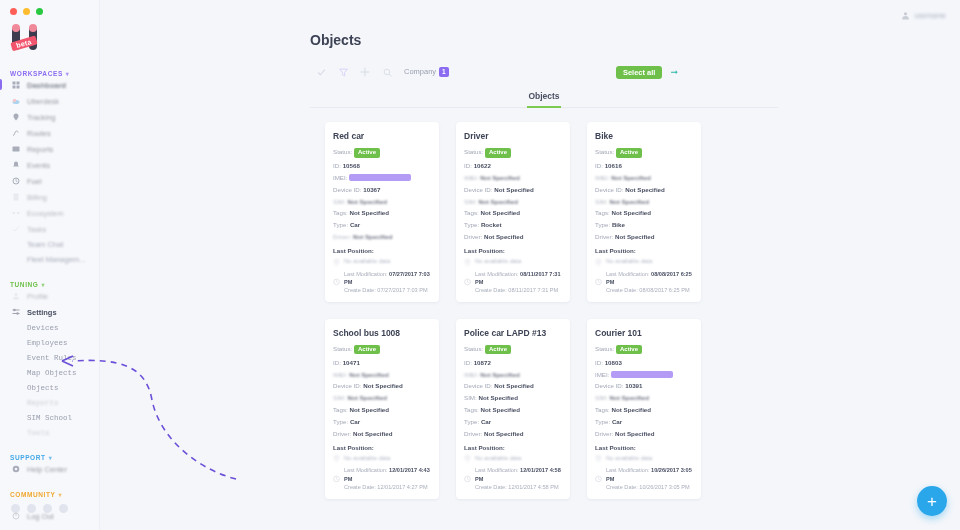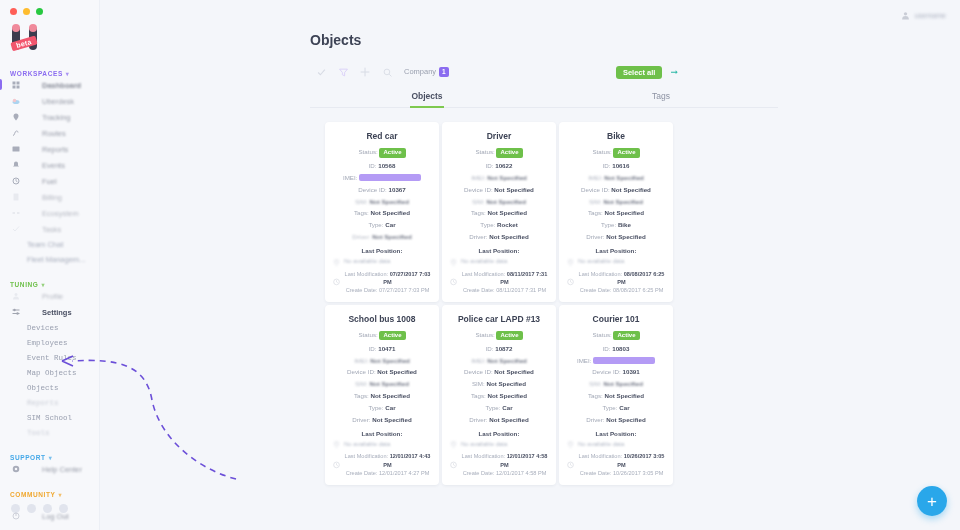--- a/index.html
+++ b/index.html
@@ -47,21 +47,21 @@
     padding: 0 0 0 10px; margin-top: 14px;
     display: flex; align-items: center; gap: 3px;
   }
   .sec-head.ws { color: #8b6cf0; }
   .sec-head.tuning { color: #6ec04a; }
   .sec-head.support { color: #44a8e8; }
   .sec-head.community { color: #f0a830; }
   .caret { font-size: 6px; opacity: .7; }
 
   .nav-item {
-    display: flex; align-items: center; gap: 22px;
+    display: flex; align-items: center; gap: 7px;
     padding: 3.5px 0 3.5px 12px;
     font-size: 7.5px; color: #5a6072;
     position: relative;
   }
   .nav-item .ic { width: 8px; height: 8px; display: inline-block; opacity: .55; flex: 0 0 8px; }
   .nav-item.blur .lbl { filter: blur(1.3px); opacity: .62; }
   .nav-item.dim { opacity: .42; }
   .nav-item.dim .lbl { filter: blur(1.3px); }
   .nav-item.active { color: #3d4355; font-weight: bold; }
   .nav-item.active::before {
@@ -109,21 +109,21 @@
   }
   .tab.active { color: #4a5063; font-weight: bold; }
   .tab.active::after {
     content: ""; position: absolute; bottom: -1px; left: 50%;
     transform: translateX(-50%); width: 34px; height: 2px; background: #7ec94f;
   }
 
   
   .grid {
     display: grid; grid-template-columns: repeat(3, 114px);
-    gap: 3px; margin: 14px 0 0 225px; text-align: center;
+    gap: 17px; margin: 14px 0 0 225px;
   }
   .card {
     background: #fff; border-radius: 4px; padding: 9px 8px 8px 8px;
     box-shadow: 0 1px 3px rgba(40,50,80,.07);
     min-height: 164px;
   }
   .card-title { font-size: 8.5px; font-weight: bold; color: #3d4355; margin-bottom: 7px; }
   .row { font-size: 6.2px; color: #a2a8b6; margin-bottom: 4.2px; line-height: 1.25; }
   .row b { color: #4a5063; font-weight: bold; }
   .row.blurred { filter: blur(1.1px); opacity: .8; }
@@ -372,23 +372,20 @@
       <span class="tb-right">
         <span class="select-all">Select all</span>
         <span class="arrow-ic">➞</span>
       </span>
     </div>
 
     <div class="tabs">
       <div class="tab active">
         <span>Objects</span>
       </div>
-      <div class="tab">
-        <span>Tags</span>
-      </div>
     </div>
 
     <div class="grid" id="grid">
         <div class="card">
           <div class="card-title">Red car</div>
           <div class="row"><span>Status:</span> <span class="badge-active">Active</span></div>
           <div class="row"><span>ID:</span> <b>10568</b></div>
           <div class="row"><span>IMEI:</span> <span class="imei-bar"></span></div>
           <div class="row"><span>Device ID:</span> <b>10367</b></div>
           <div class="row blurred"><span>SIM:</span> <b>Not Specified</b></div>

